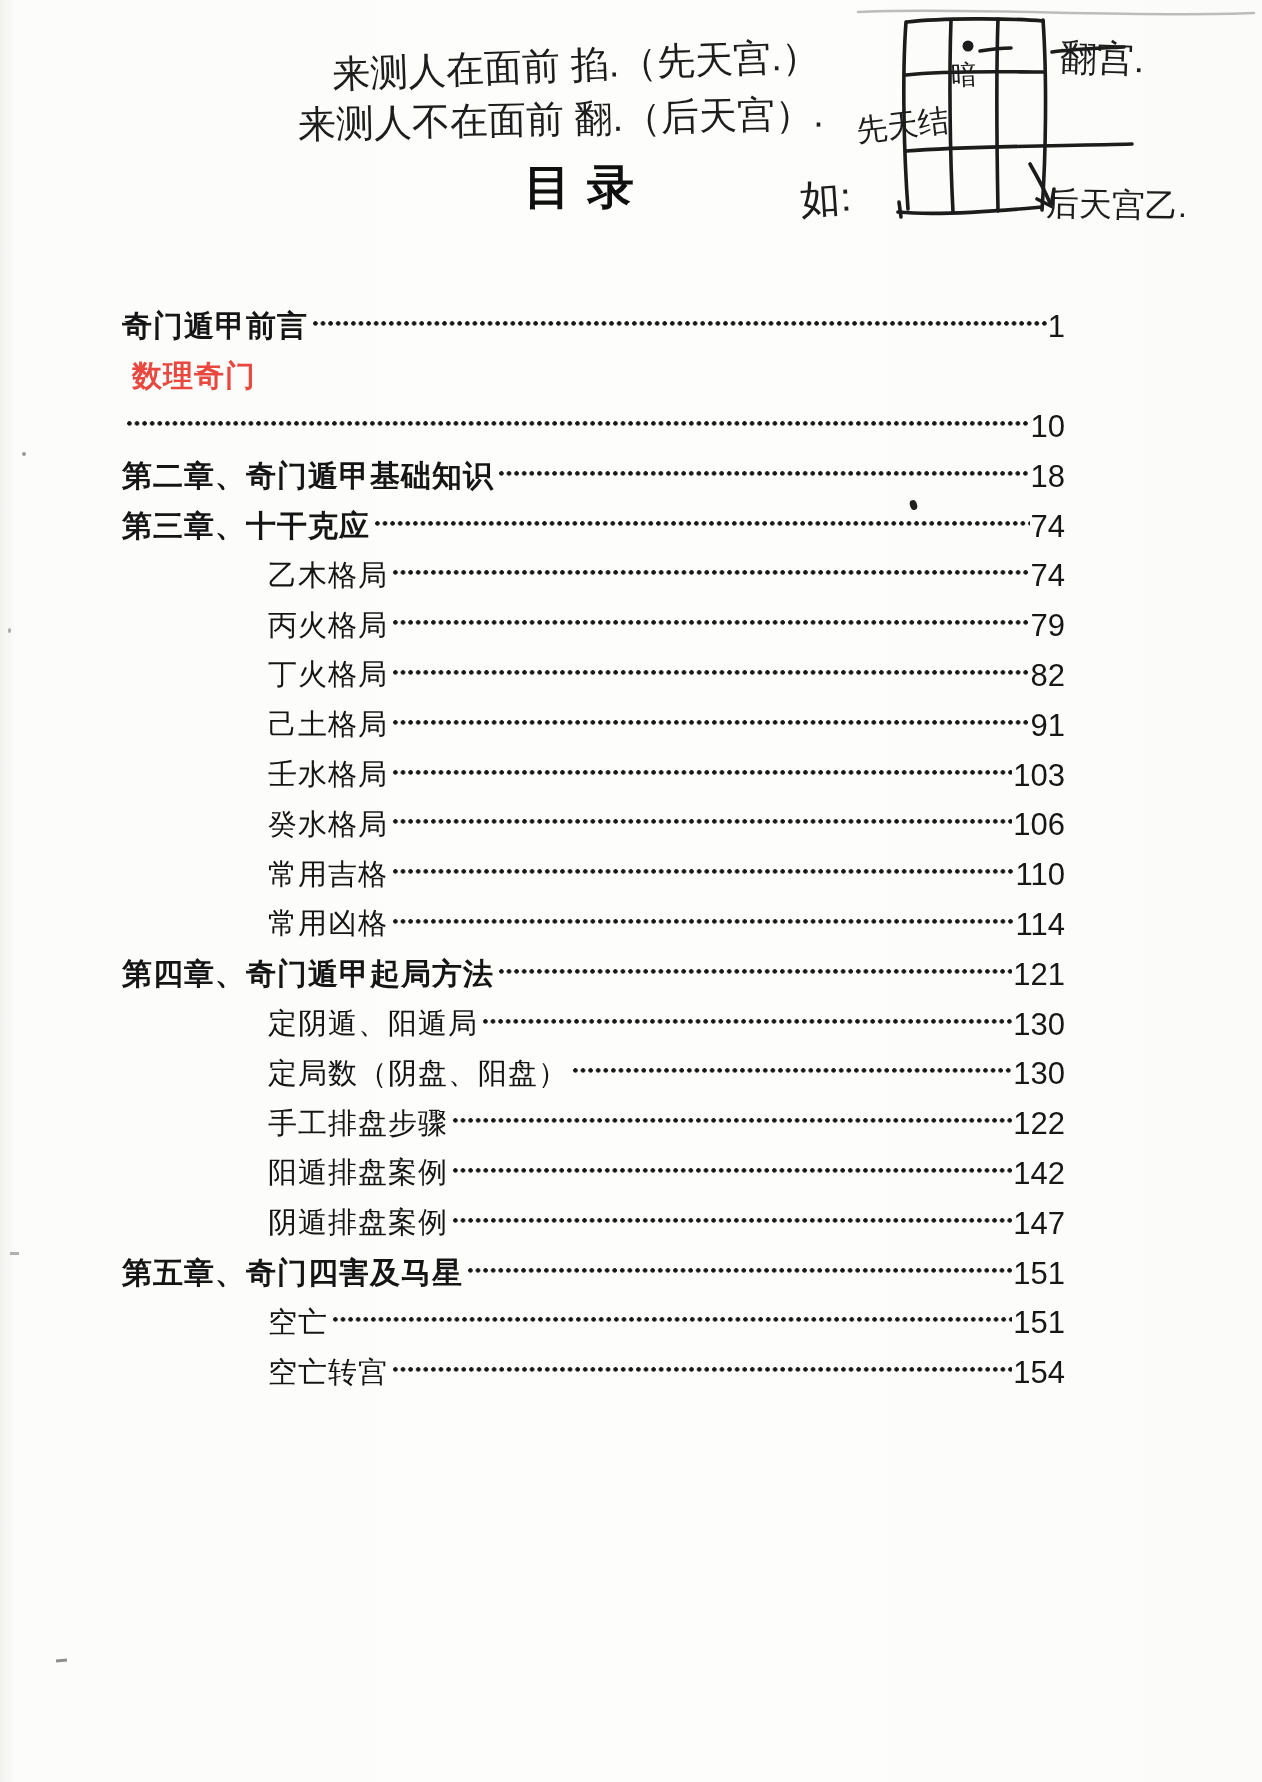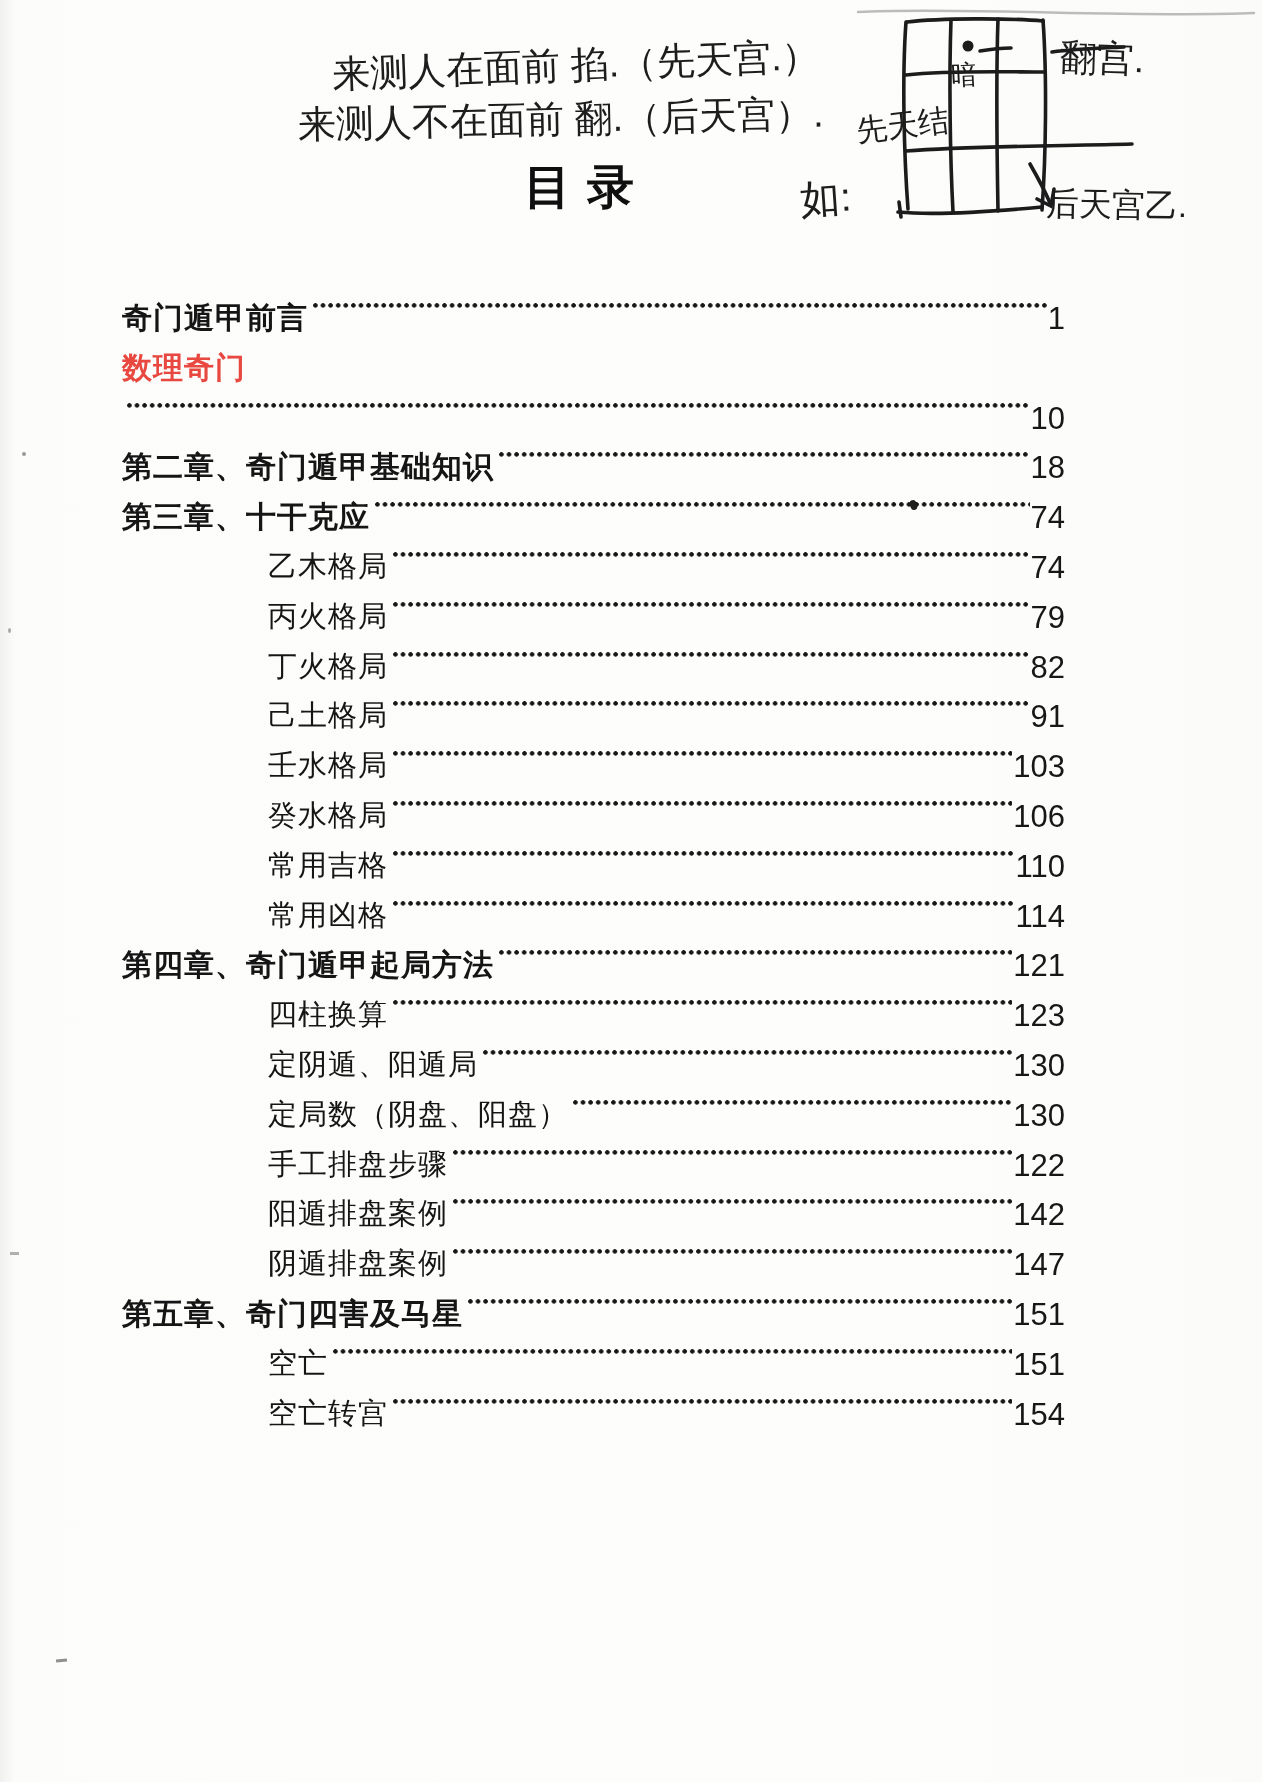--- a/index.html
+++ b/index.html
@@ -9,27 +9,27 @@
     background:linear-gradient(90deg,#f1f1ee 0px,#fcfcfb 16px,#fdfdfc 60%,#fbfbfa 100%);
     font-family:"Liberation Sans",sans-serif;color:#161616;
   }
   
   .title{
     position:absolute;top:156px;left:0;right:0;margin:0;text-align:center;
     transform:translateX(-44px);
     font-size:47px;font-weight:bold;letter-spacing:16px;color:#0f0f0f;
   }
   #toc{position:absolute;top:303px;left:0;width:100%;}
-  .row{height:49.8px;display:flex;align-items:flex-start;margin-right:197px;}
+  .row{height:49.8px;display:flex;align-items:center;margin-right:197px;}
   .row .label{white-space:nowrap;line-height:1;padding-bottom:3px;color:#151515;}
   .row.chapter{padding-left:122px;}
   .row.chapter .label{font-weight:bold;font-size:30px;letter-spacing:1px;}
   .row.sub{padding-left:268px;}
   .row.sub .label{font-weight:normal;font-size:29px;letter-spacing:1px;}
-  .row.red .label{color:#e8483f;}
+  .row.red .label{color:#e8483f;margin-left:10px;}
   .leader{
     flex:1 1 auto;height:5px;margin:0 1px 8px 5px;
     background-image:radial-gradient(circle at 2.4px 2.4px,#171717 1.9px,rgba(0,0,0,0) 2.6px);
     background-size:7.6px 5px;background-repeat:repeat-x;background-position:left bottom;
   }
   .pagenum{font-size:31px;font-weight:normal;line-height:1;padding-bottom:2px;color:#171717;}
   
   .hw{position:absolute;color:#1d1d1d;white-space:nowrap;line-height:1;}
   .hw1{left:332px;top:46px;font-size:38px;transform:rotate(-2.2deg);}
   .hw2{left:298px;top:100px;font-size:38px;transform:rotate(-1.2deg);}
@@ -150,25 +150,20 @@
       <span class="label">常用凶格</span>
       <span class="leader"></span>
       <span class="pagenum">114</span>
     </div>
       <div class="row chapter">
       <span class="label">第四章、奇门遁甲起局方法</span>
       <span class="leader"></span>
       <span class="pagenum">121</span>
     </div>
       <div class="row sub">
-      <span class="label">四柱换算</span>
-      <span class="leader"></span>
-      <span class="pagenum">123</span>
-    </div>
-      <div class="row sub">
       <span class="label">定阴遁、阳遁局</span>
       <span class="leader"></span>
       <span class="pagenum">130</span>
     </div>
       <div class="row sub">
       <span class="label">定局数（阴盘、阳盘） </span>
       <span class="leader"></span>
       <span class="pagenum">130</span>
     </div>
       <div class="row sub">

